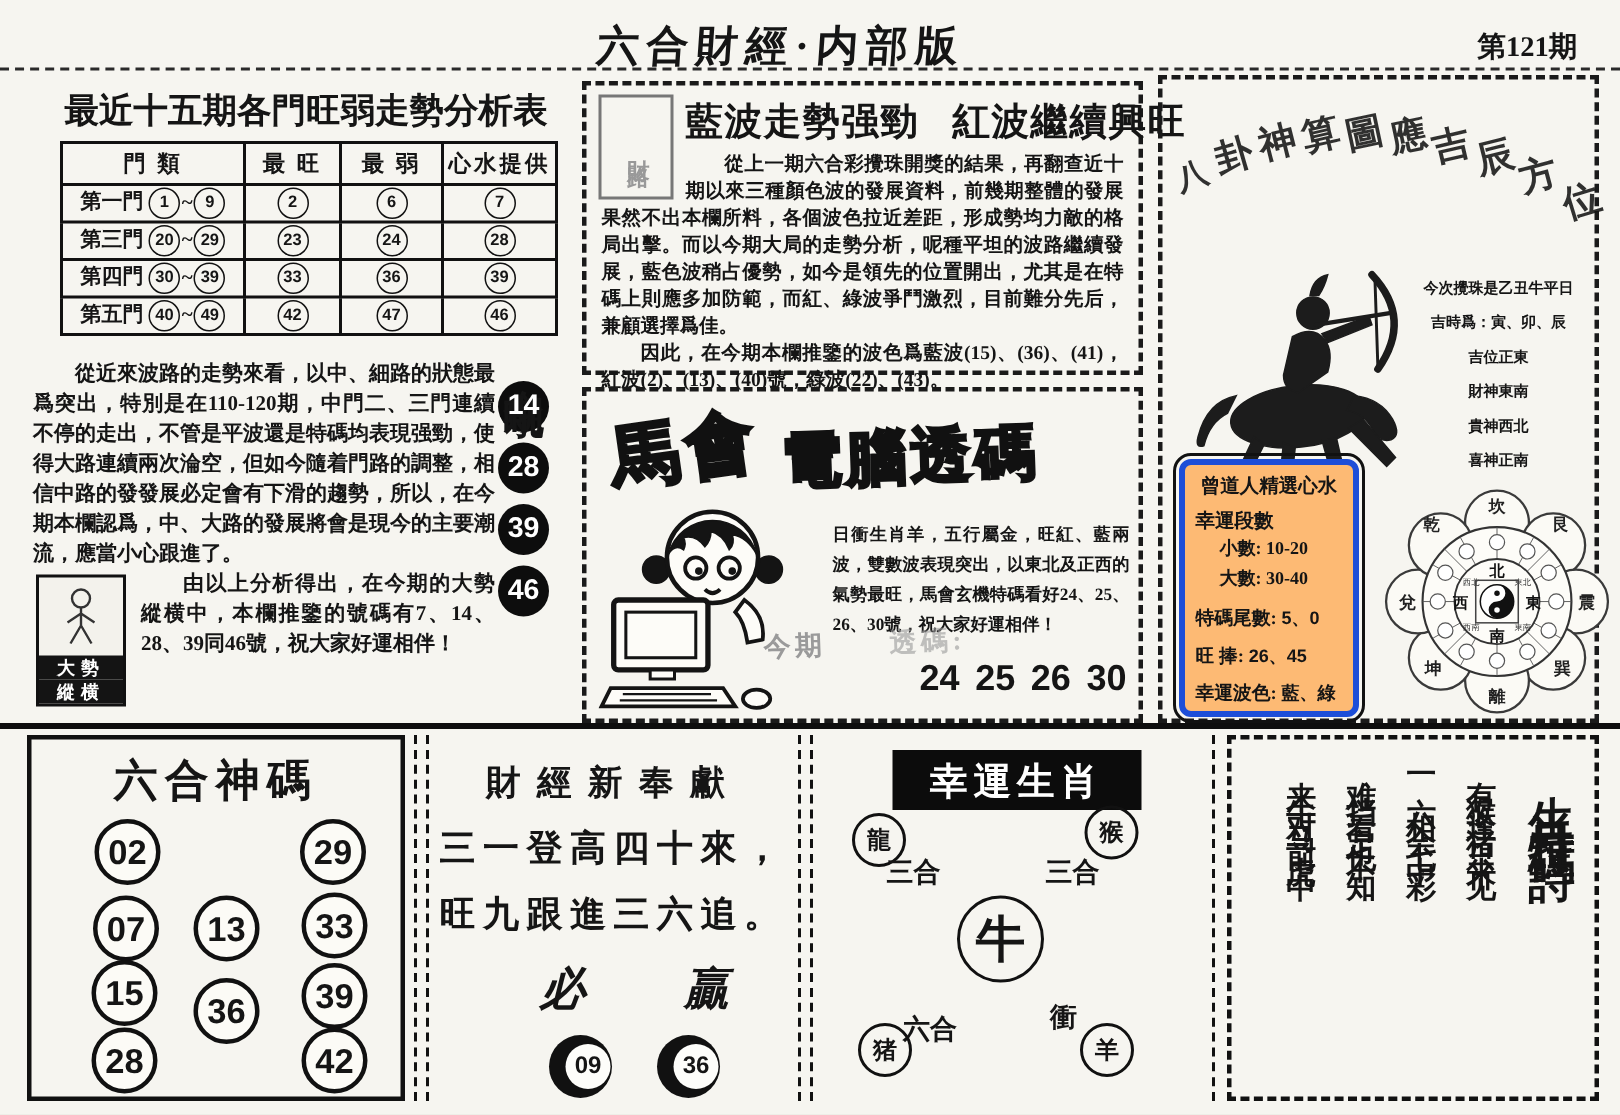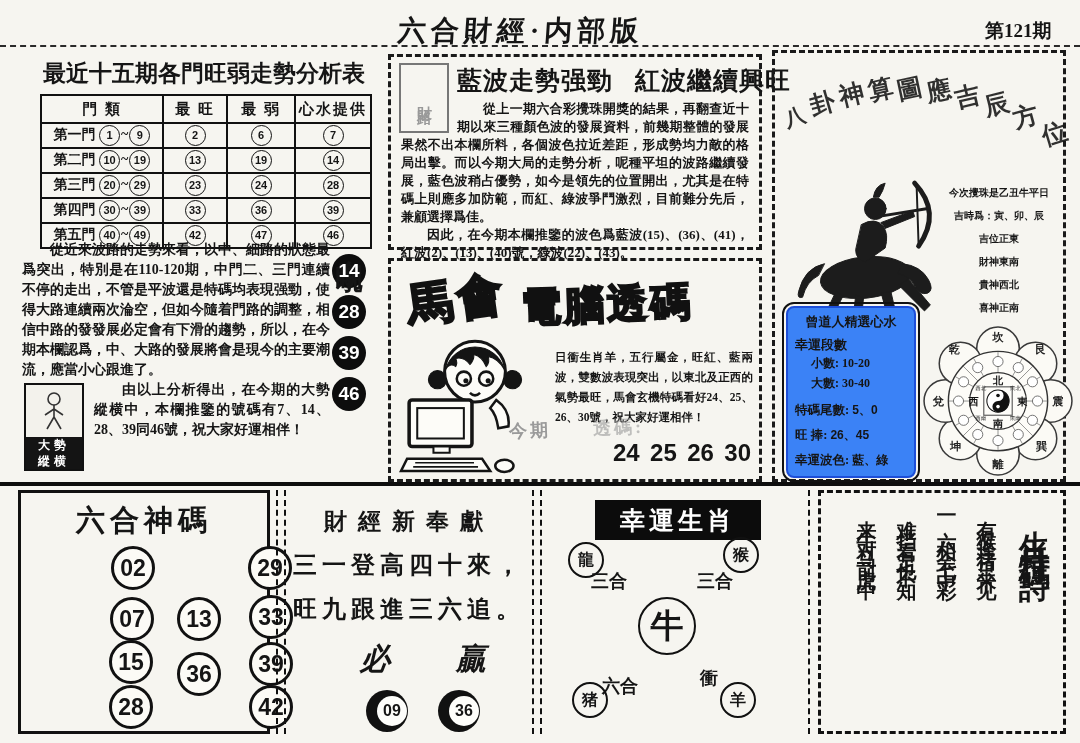--- a/index.html
+++ b/index.html
@@ -66,36 +66,36 @@
   .fort-title span:nth-child(5){transform:translateY(3px) rotate(-12deg);}
   .fort-title span:nth-child(6){transform:translateY(5px) rotate(-12deg);}
   .fort-title span:nth-child(7){transform:translateY(11px) rotate(-13deg);}
   .fort-title span:nth-child(8){transform:translateY(19px) rotate(-14deg);}
   .fort-title span:nth-child(9){transform:translateY(31px) rotate(-15deg);}
   .fort-title span:nth-child(10){transform:translateY(48px) rotate(-17deg);}
   .horseman{left:4px;top:108px;}
   .fort-lines{left:160px;top:128px;width:128px;text-align:center;font-size:10px;font-weight:800;
               line-height:23px;white-space:nowrap;}
   
-  .xs-box{left:786px;top:306px;width:130px;height:172px;border:2px solid #1d4ed8;border-radius:8px;
-          outline:2px solid #111;outline-offset:2px;background:#3b82f6;box-sizing:border-box;padding:5px 7px;}
+  .xs-box{left:786px;top:306px;width:120px;height:172px;border:4px solid #1d4ed8;border-radius:8px;
+          outline:2px solid #111;outline-offset:2px;background:#fdba74;box-sizing:border-box;padding:5px 7px;}
   .xs-title{text-align:center;font-size:13px;font-weight:900;white-space:nowrap;}
   .xs-seg{font-size:13px;font-weight:900;margin-top:5px;}
   .xs-sub{margin-left:16px;font-size:12px;font-weight:700;line-height:1.65;}
   .xs-row{font-size:12.5px;font-weight:900;margin-top:8px;white-space:nowrap;}
   .xs-row .v{font-weight:700;font-family:"Liberation Sans",sans-serif;font-size:12px;}
   
   .compass{left:922px;top:320px;}
   
   .band-rule{left:0;top:482px;width:1080px;border-top:4px solid #0e0e0e;height:0;}
   .b1{left:18px;top:490px;width:252px;height:244px;border:3px solid #111;box-sizing:border-box;}
   .b1-title{text-align:center;font-size:29px;font-weight:900;letter-spacing:5px;margin-top:8px;}
   .nball{position:absolute;width:44px;height:44px;border:3px solid #111;border-radius:50%;background:#fcfbf6;
          display:flex;align-items:center;justify-content:center;font-size:23px;font-weight:800;
-         font-family:"Liberation Sans",sans-serif;box-sizing:border-box;margin-left:48px;}
+         font-family:"Liberation Sans",sans-serif;box-sizing:border-box;}
   .b2{left:276px;top:490px;width:266px;height:244px;border-left:2.5px dashed #111;border-right:2.5px dashed #111;box-sizing:border-box;}
   .b2-inner{position:absolute;left:6px;right:6px;top:0;bottom:0;border-left:2.5px dashed #111;border-right:2.5px dashed #111;}
   .b2-title{margin-top:16px;text-align:center;font-size:23px;font-weight:800;letter-spacing:11px;}
   .b2-line{text-align:center;font-size:24px;font-weight:700;letter-spacing:5px;margin-top:12px;white-space:nowrap;}
   .b2-mw{margin-top:14px;display:flex;justify-content:center;gap:66px;font-size:30px;font-weight:900;
          font-style:italic;margin-left:28px;}
   .b2-balls{margin-top:10px;display:flex;justify-content:center;gap:30px;margin-left:28px;}
   .lball{width:42px;height:42px;border-radius:50%;background:#111;position:relative;}
   .lball .win{position:absolute;right:1px;top:6px;width:30px;height:30px;border-radius:50%;background:#fdfdfa;
               display:flex;align-items:center;justify-content:center;font-size:16px;font-weight:800;
@@ -130,27 +130,20 @@
       <td class="c2">最 旺</td>
       <td class="c3">最 弱</td>
       <td class="c4">心水提供</td>
     </tr>
     <tr>
       <td class="c1"><span>第一門</span>
         <span class="circ">1</span><span class="tilde">~</span><span class="circ">9</span></td>
       <td class="c2"><span class="circ">2</span></td>
       <td class="c3"><span class="circ">6</span></td>
       <td class="c4"><span class="circ">7</span></td>
-    </tr>
-    <tr>
-      <td class="c1"><span>第二門</span>
-        <span class="circ">10</span><span class="tilde">~</span><span class="circ">19</span></td>
-      <td class="c2"><span class="circ">13</span></td>
-      <td class="c3"><span class="circ">19</span></td>
-      <td class="c4"><span class="circ">14</span></td>
     </tr>
     <tr>
       <td class="c1"><span>第三門</span>
         <span class="circ">20</span><span class="tilde">~</span><span class="circ">29</span></td>
       <td class="c2"><span class="circ">23</span></td>
       <td class="c3"><span class="circ">24</span></td>
       <td class="c4"><span class="circ">28</span></td>
     </tr>
     <tr>
       <td class="c1"><span>第四門</span>

